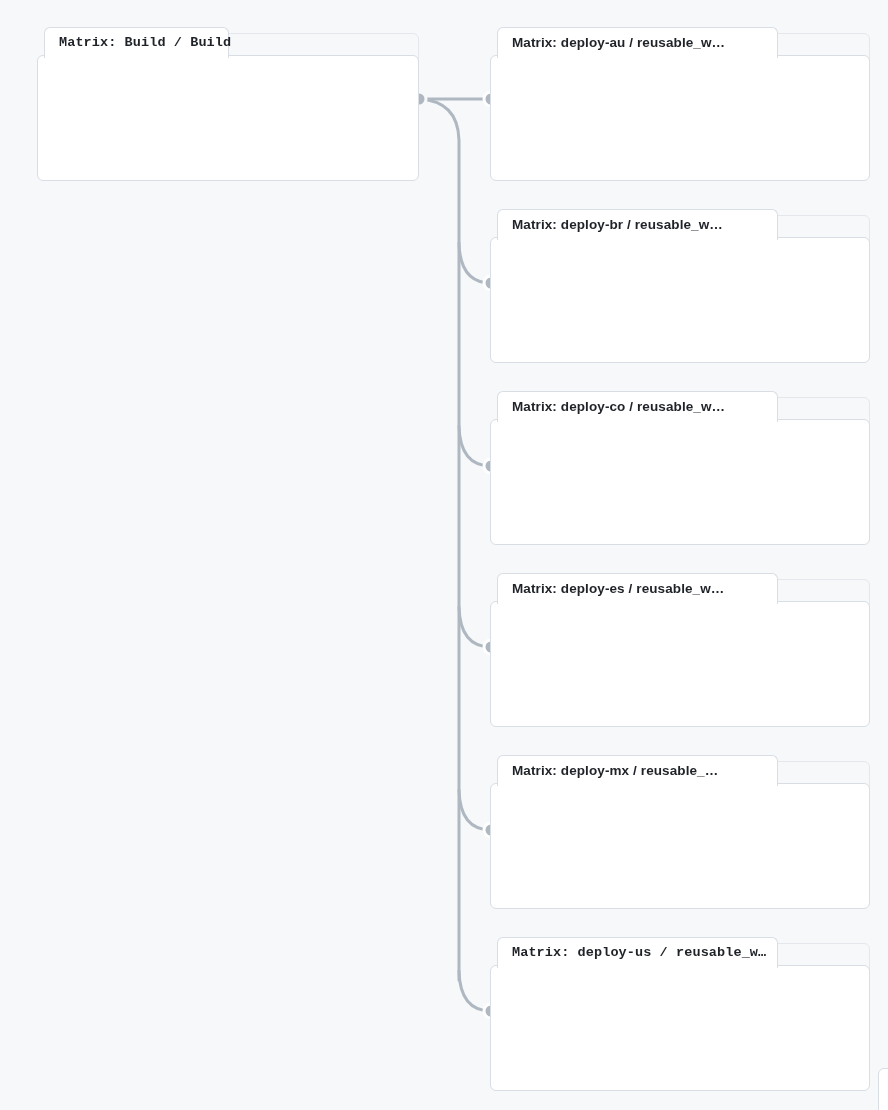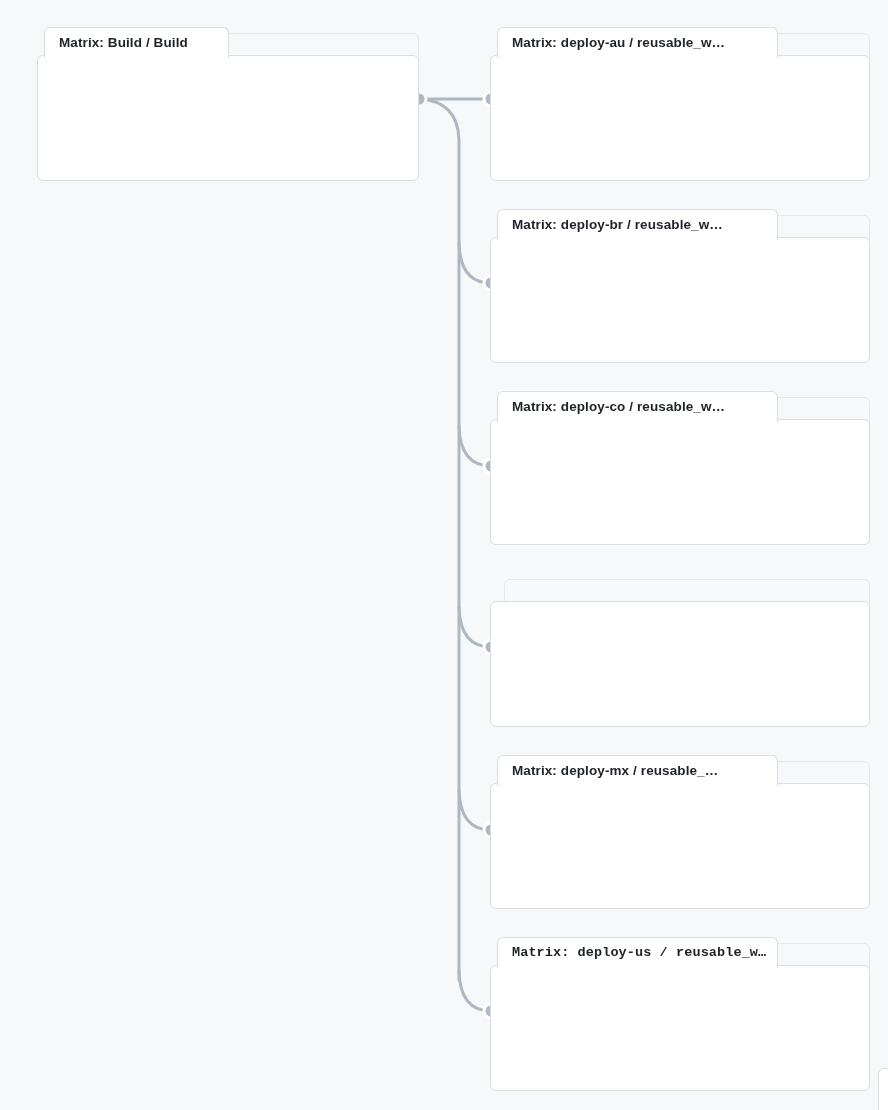--- a/index.html
+++ b/index.html
@@ -157,21 +157,21 @@
       <circle cx="491" cy="830" r="8.5" fill="#ffffff"></circle>
       <circle cx="491" cy="830" r="5.5" fill="#afb8c1"></circle>
       <circle cx="491" cy="1011" r="8.5" fill="#ffffff"></circle>
       <circle cx="491" cy="1011" r="5.5" fill="#afb8c1"></circle>
     </g>
   </svg>
 
   <div class="node" style="left:37px; top:27px; width:382px; height:154px;">
     <div class="node-ghost" style="left:14px; top:6px; width:368px; height:144px;"></div>
     <div class="node-body" style="left:0; top:28px; width:382px; height:126px;"></div>
-    <div class="node-tab" style="width:185px;">
+    <div class="node-tab" style="width:185px;font-family:Liberation Mono, monospace;">
       <span class="node-tab-label">Matrix: Build / Build</span>
     </div>
     <div class="node-status" style="left:75px; top:63px;">
       <svg class="check-icon" viewBox="0 0 16 16">
         <circle cx="8" cy="8" r="8" fill="#2da44e"></circle>
         <path d="M11.6 5.3 L6.9 10.1 L4.5 7.7" fill="none" stroke="#ffffff" stroke-width="1.9" stroke-linecap="round" stroke-linejoin="round"></path>
       </svg>
       <span class="status-text">1 job completed</span>
     </div>
     <div class="show-all" style="left:75px; top:103px;">Show all jobs</div>
@@ -221,20 +221,23 @@
         <path d="M11.6 5.3 L6.9 10.1 L4.5 7.7" fill="none" stroke="#ffffff" stroke-width="1.9" stroke-linecap="round" stroke-linejoin="round"></path>
       </svg>
       <span class="status-text">1 job completed</span>
     </div>
     <div class="show-all" style="left:38px; top:103px;">Show all jobs</div>
   </div>
 
   <div class="node" style="left:490px; top:573px; width:380px; height:154px;">
     <div class="node-ghost" style="left:14px; top:6px; width:366px; height:144px;"></div>
     <div class="node-body" style="left:0; top:28px; width:380px; height:126px;"></div>
+    <div class="node-tab" style="width:281px;">
+      <span class="node-tab-label">Matrix: deploy-es / reusable_w…</span>
+    </div>
     <div class="node-status" style="left:38px; top:63px;">
       <svg class="check-icon" viewBox="0 0 16 16">
         <circle cx="8" cy="8" r="8" fill="#2da44e"></circle>
         <path d="M11.6 5.3 L6.9 10.1 L4.5 7.7" fill="none" stroke="#ffffff" stroke-width="1.9" stroke-linecap="round" stroke-linejoin="round"></path>
       </svg>
       <span class="status-text">1 job completed</span>
     </div>
     <div class="show-all" style="left:38px; top:103px;">Show all jobs</div>
   </div>
 

